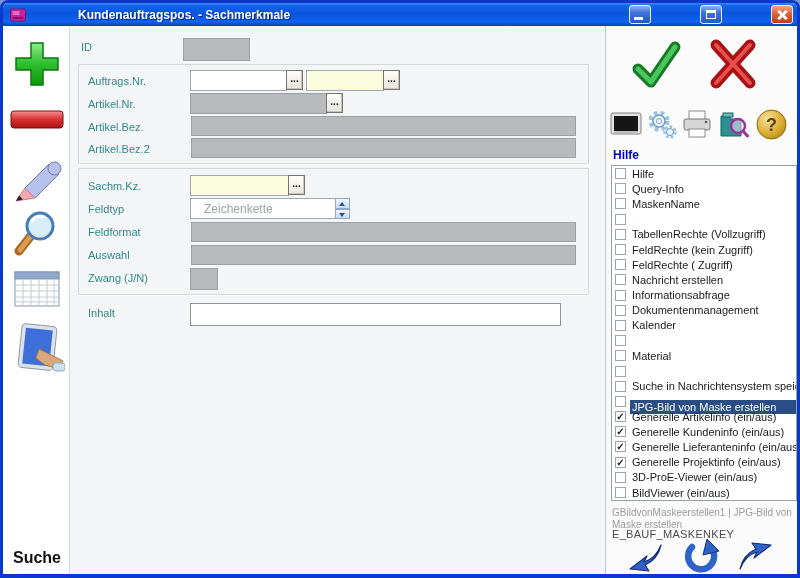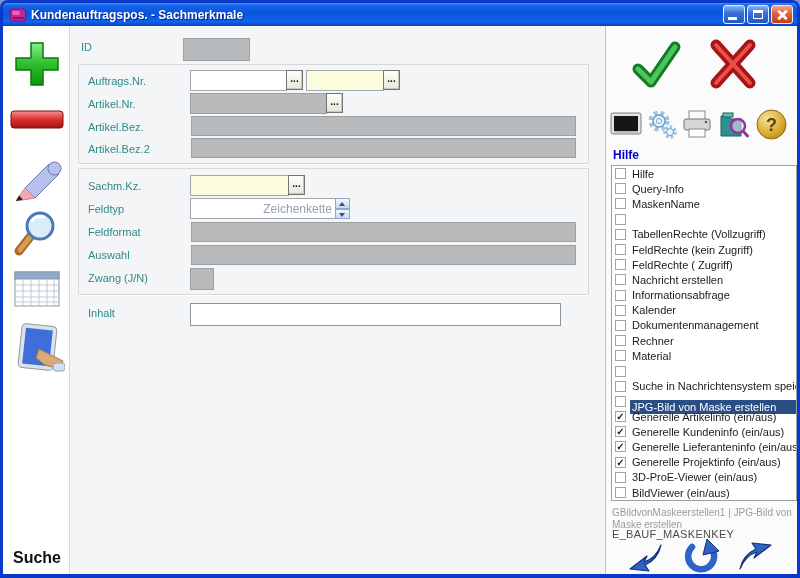--- a/index.html
+++ b/index.html
@@ -6,21 +6,21 @@
   body { font-family: "Liberation Sans", sans-serif; background:#7a96df; }
   .window {
     position: relative; width: 800px; height: 578px;
     border: 3px solid #0a38c8; border-bottom-width: 4px;
     border-radius: 8px 8px 0 0; overflow: hidden; background: #f4f5f7;
   }
   
   .titlebar {
     position: absolute; left: 0; top: 0; width: 100%; height: 23px;
     background: linear-gradient(180deg,#3f8cf3 0%,#1263ea 12%,#0a55dd 45%,#1263f0 82%,#0640b4 100%);
-    display: flex; align-items: center; padding: 0 4px; color: #fff;
+    display: flex; align-items: center; padding: 0 4px; color: #fff; gap: 47px;
   }
   .title-icon { width: 16px; height: 14px; margin: 0 5px 0 3px; flex: none; }
   .title-text { font-size: 12px; font-weight: bold; text-shadow: 1px 1px 1px #00237a; flex: 1;
     white-space: nowrap; overflow: hidden; }
   .tb-btn { width: 22px; height: 19px; margin-left: 2px; border: 1px solid #e7effc;
     border-radius: 3px; position: relative; flex: none; cursor: pointer;
     background: linear-gradient(180deg,#8fb4f2 0%,#3b71da 40%,#2458c4 100%); }
   .tb-btn.close { background: linear-gradient(180deg,#f4a589 0%,#e1603a 45%,#c33d12 100%); }
   .glyph-min { position:absolute; left:4px; bottom:3px; width:9px; height:3px; background:#fff; }
   .glyph-max { position:absolute; left:5px; top:4px; width:10px; height:9px;
@@ -34,22 +34,22 @@
     background:#f4f5f7; border-right:1px solid #c9cacd; }
   .rightpanel { position:absolute; left:604px; top:23px; width:193px; height:551px;
     background:#fbfbfc; }
   
   .ltb { position:absolute; left:0; width:67px; display:flex; justify-content:center; cursor:pointer; }
   .suche { position:absolute; left:10px; bottom:10px; font-size:16px; font-weight:bold; color:#111; }
   
   .lbl { position:absolute; font-size:11px; color:#2f8a8a; white-space:nowrap; }
   .groupbox { position:absolute; border:1px solid #d5d7db; border-radius:1px;
     box-shadow: 0 1px 0 #ffffff; }
-  .fld { position:absolute; border:1px solid #a3a8af; font-size:11px; padding:2px 3px;
-    font-family:"Liberation Sans",sans-serif;text-align:right; }
+  .fld { position:absolute; border:1px solid #a3a8af; font-size:11px; padding:2px 13px;
+    font-family:"Liberation Sans",sans-serif; }
   .fld.gray { background:#b9babc; border-color:#9aa0a6; }
   .fld.white { background:#ffffff; }
   .fld.yellow { background:#fbfbdd; }
   .fld.ghost { color:#9aa0a8; font-size:12px; }
   input.fld { outline:none; }
   .btn-ell { position:absolute; width:17px; height:20px; font-size:10px; font-weight:bold;
     color:#111; text-align:center; line-height:16px; cursor:pointer;
     background:linear-gradient(180deg,#fefefc,#e9e6dc); border:1px solid #757570;
     box-shadow:inset -1px -1px 0 #c9c5b8; }
   .spinner { position:absolute; width:15px; height:21px; display:flex; flex-direction:column; }
@@ -315,31 +315,30 @@
     <span class="list-label">Nachricht erstellen</span>
   </div>
 
   <div class="list-item">
     <span class="cbx"></span>
     <span class="list-label">Informationsabfrage</span>
   </div>
 
   <div class="list-item">
     <span class="cbx"></span>
+    <span class="list-label">Dokumentenmanagement</span>
+  </div>
+
+  <div class="list-item">
+    <span class="cbx"></span>
     <span class="list-label">Kalender</span>
   </div>
 
   <div class="list-item">
     <span class="cbx"></span>
-    <span class="list-label">Dokumentenmanagement</span>
-  </div>
-
-  <div class="list-item">
-    <span class="cbx"></span>
-    <span class="list-label">Rechner</span>
   </div>
 
   <div class="list-item">
     <span class="cbx"></span>
     <span class="list-label">Material</span>
   </div>
 
   <div class="list-item">
     <span class="cbx"></span>
   </div>

